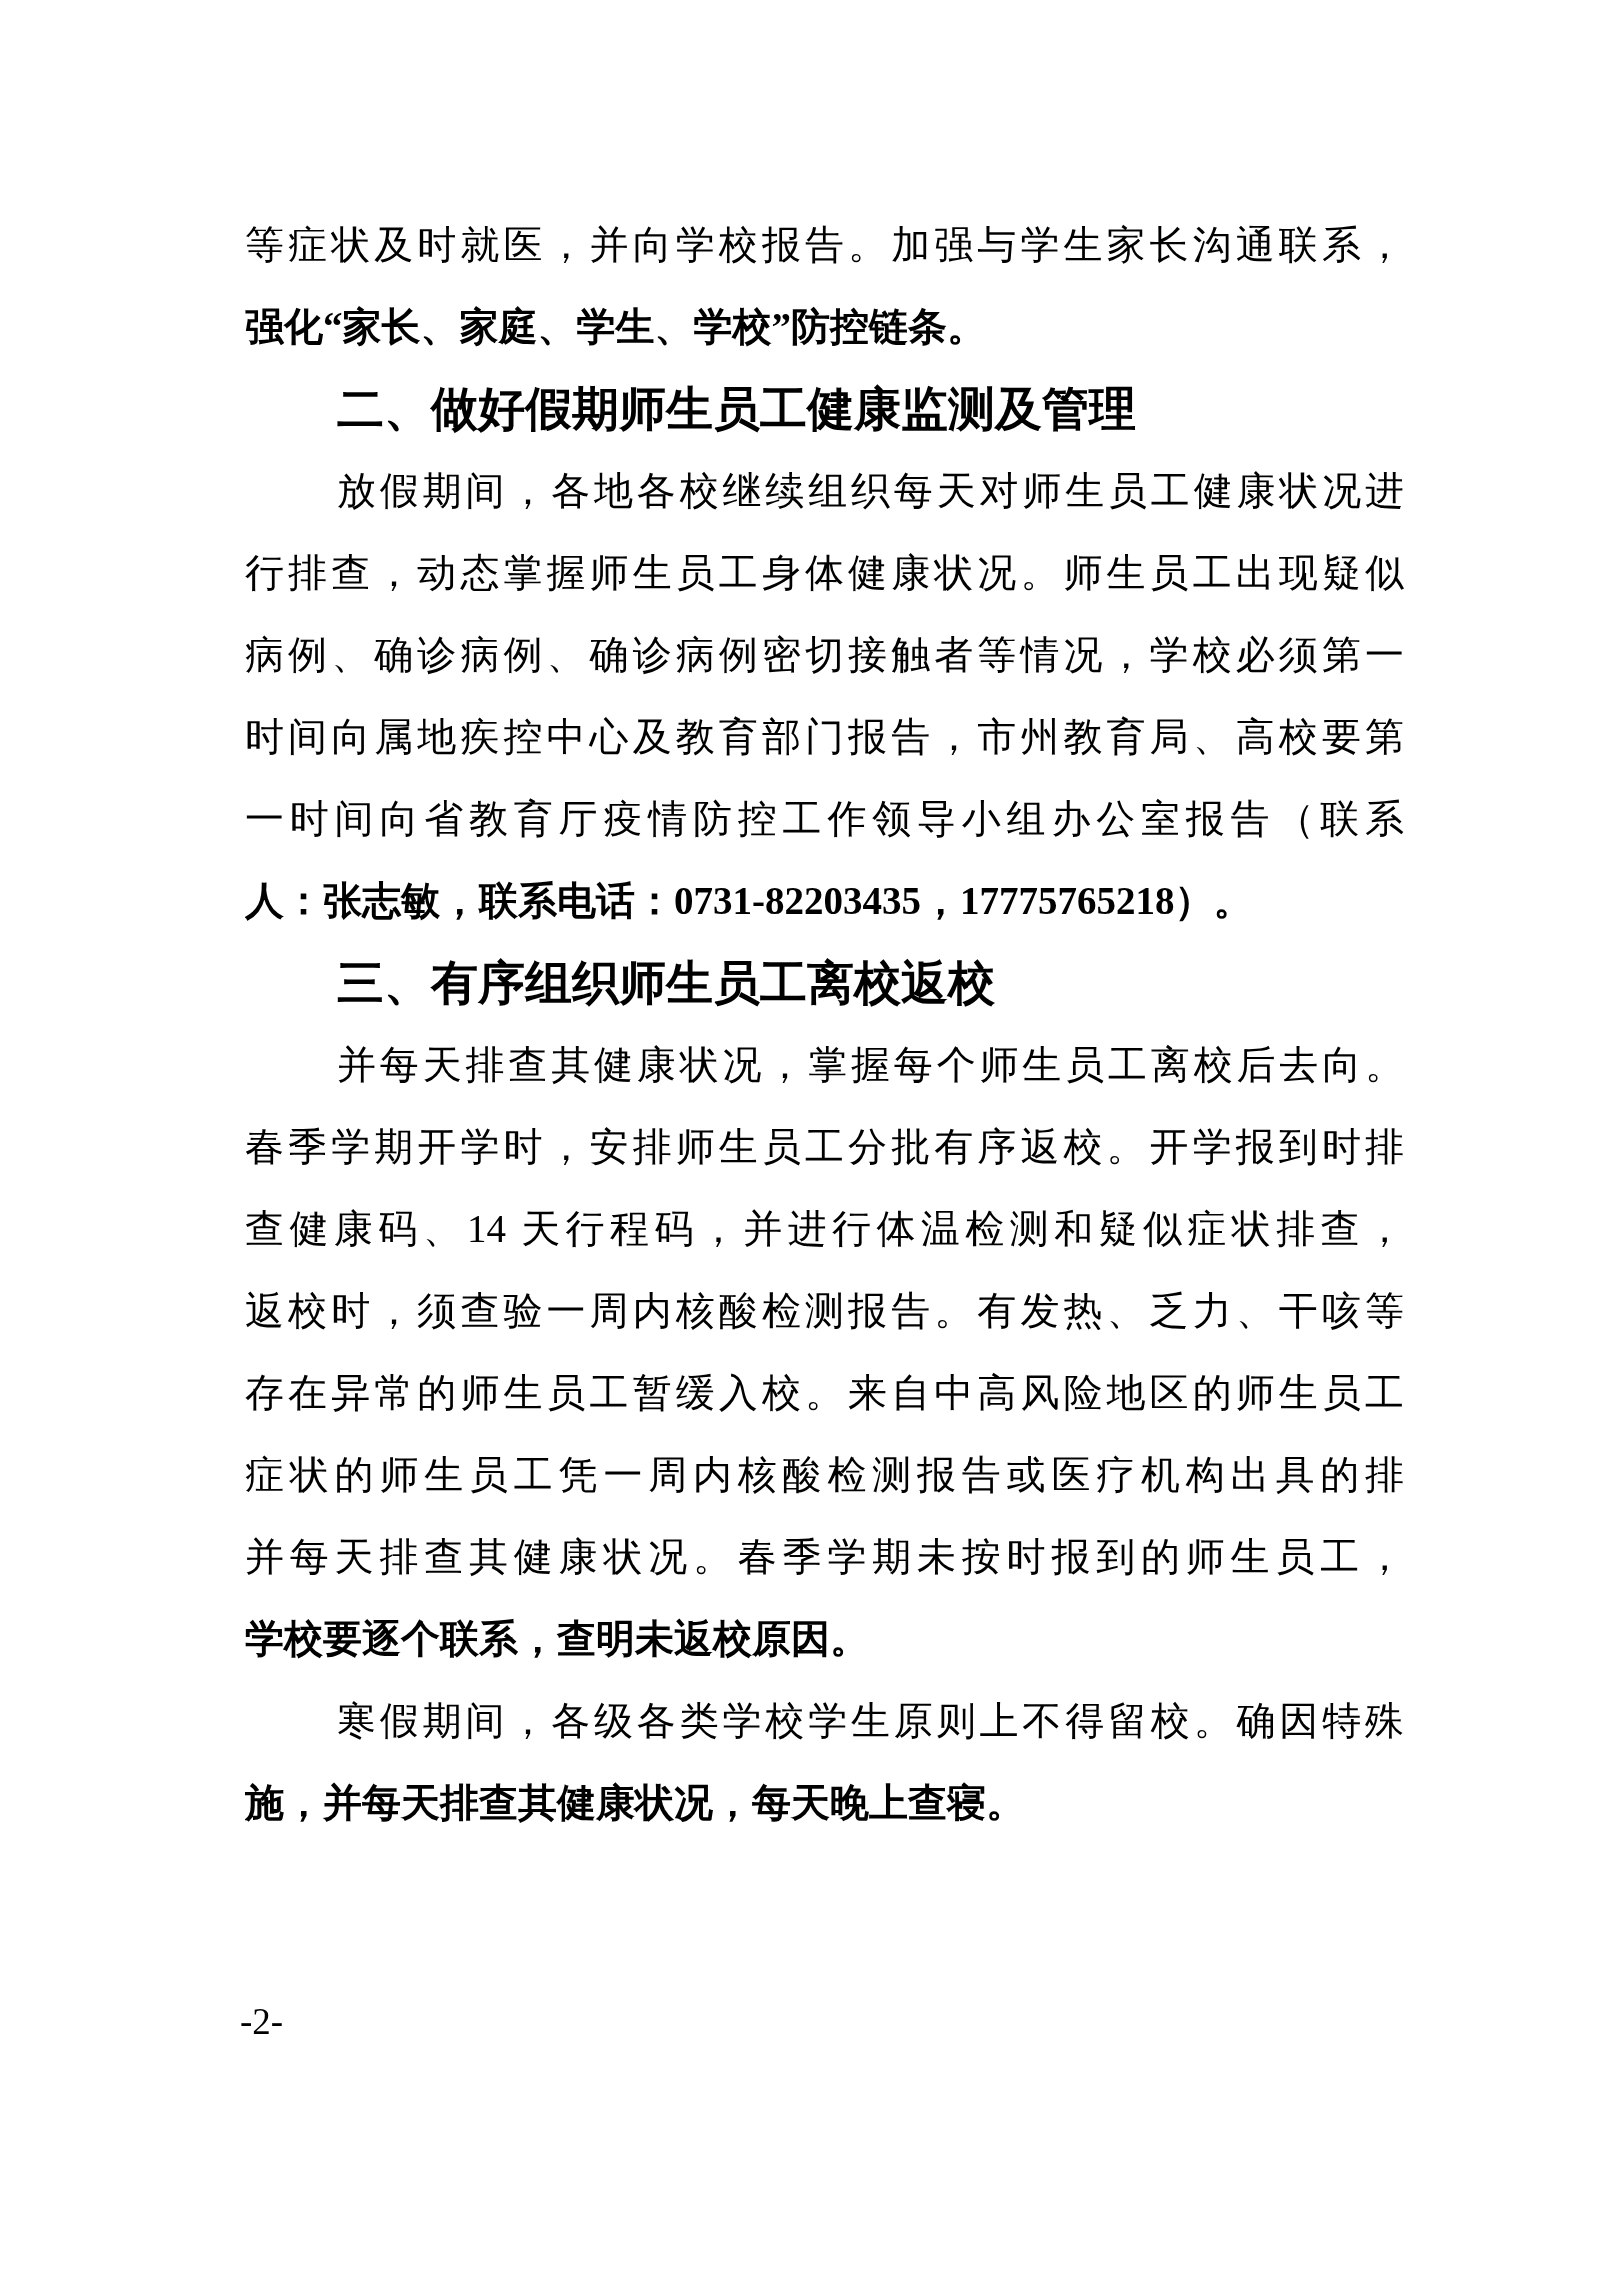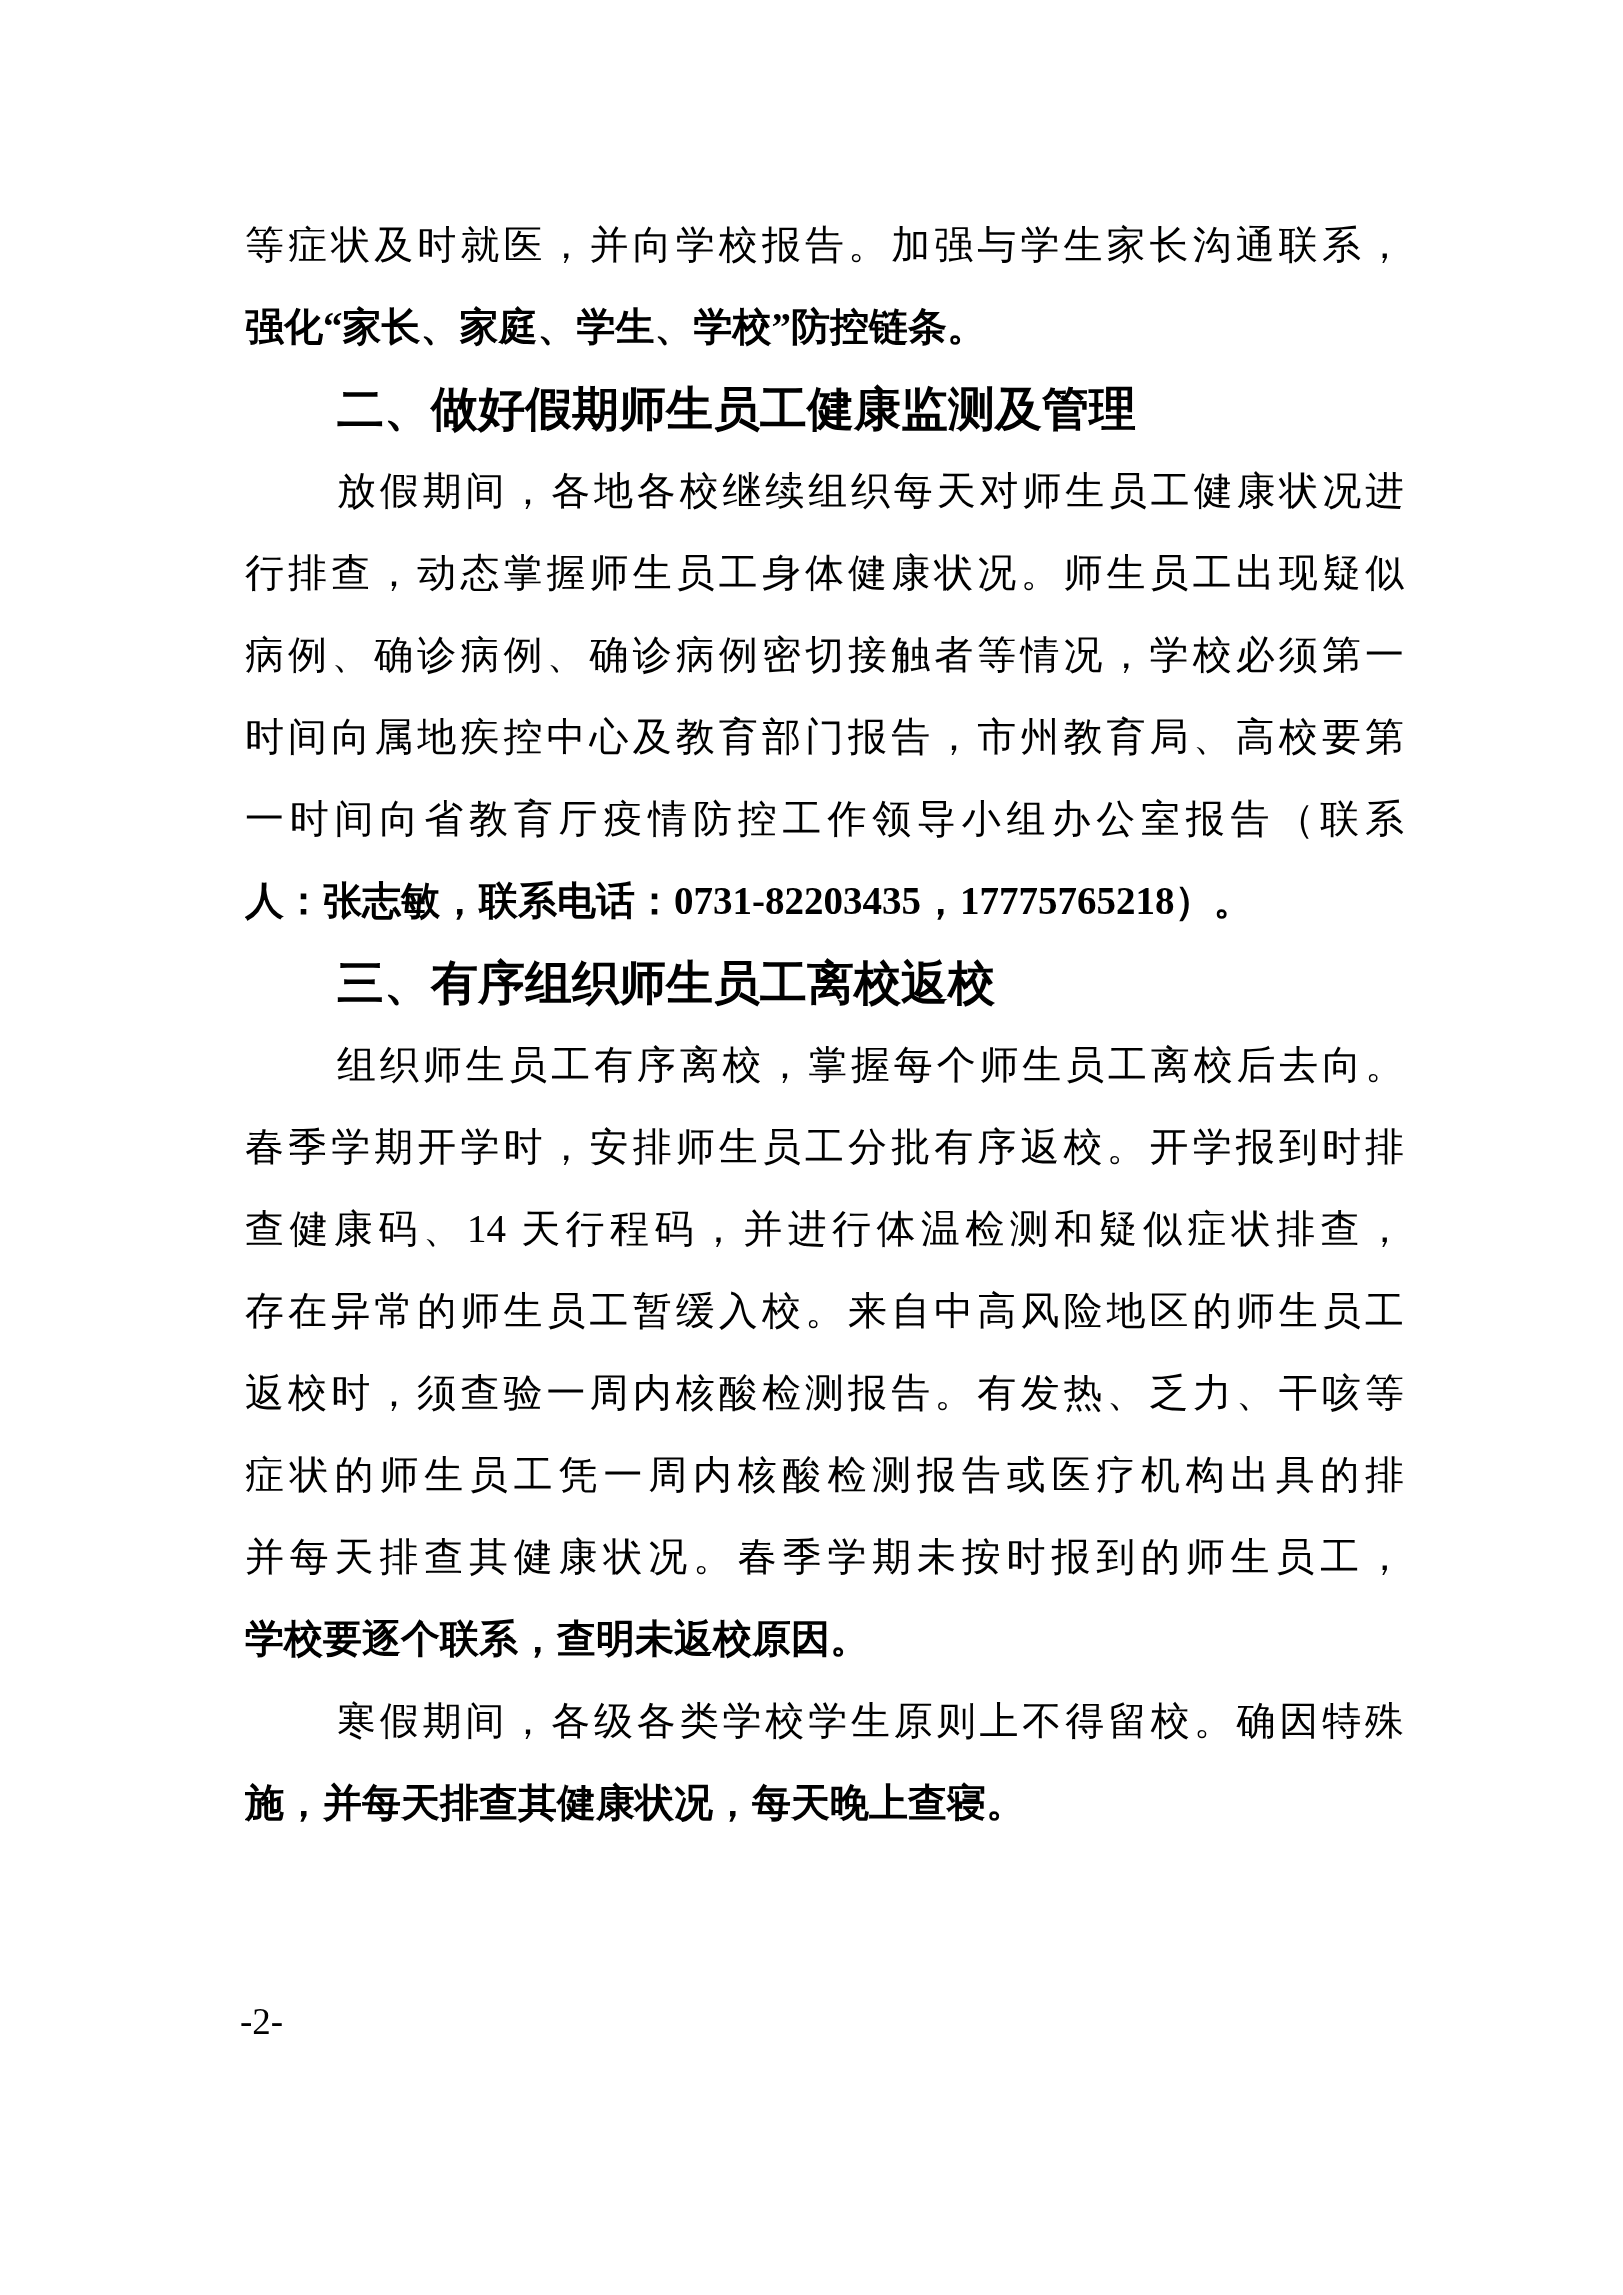--- a/index.html
+++ b/index.html
@@ -76,25 +76,25 @@
       <div class="line">时间向属地疾控中心及教育部门报告，市州教育局、高校要第</div>
       <div class="line">一时间向省教育厅疫情防控工作领导小组办公室报告（联系</div>
       <div class="line final">人：张志敏，联系电话：0731-82203435，17775765218）。</div>
     </div>
 
     <div class="paragraph">
       <div class="line heading indent">三、有序组织师生员工离校返校</div>
     </div>
 
     <div class="paragraph">
-      <div class="line indent">组织师生员工有序离校，掌握每个师生员工离校后去向。</div>
+      <div class="line indent">并每天排查其健康状况，掌握每个师生员工离校后去向。</div>
       <div class="line">春季学期开学时，安排师生员工分批有序返校。开学报到时排</div>
       <div class="line">查健康码、14 天行程码，并进行体温检测和疑似症状排查，</div>
+      <div class="line">返校时，须查验一周内核酸检测报告。有发热、乏力、干咳等</div>
       <div class="line">存在异常的师生员工暂缓入校。来自中高风险地区的师生员工</div>
-      <div class="line">返校时，须查验一周内核酸检测报告。有发热、乏力、干咳等</div>
       <div class="line">症状的师生员工凭一周内核酸检测报告或医疗机构出具的排</div>
       <div class="line">并每天排查其健康状况。春季学期未按时报到的师生员工，</div>
       <div class="line final">学校要逐个联系，查明未返校原因。</div>
     </div>
 
 
     <div class="paragraph">
       <div class="line indent">寒假期间，各级各类学校学生原则上不得留校。确因特殊</div>
       <div class="line final">施，并每天排查其健康状况，每天晚上查寝。</div>
     </div>

